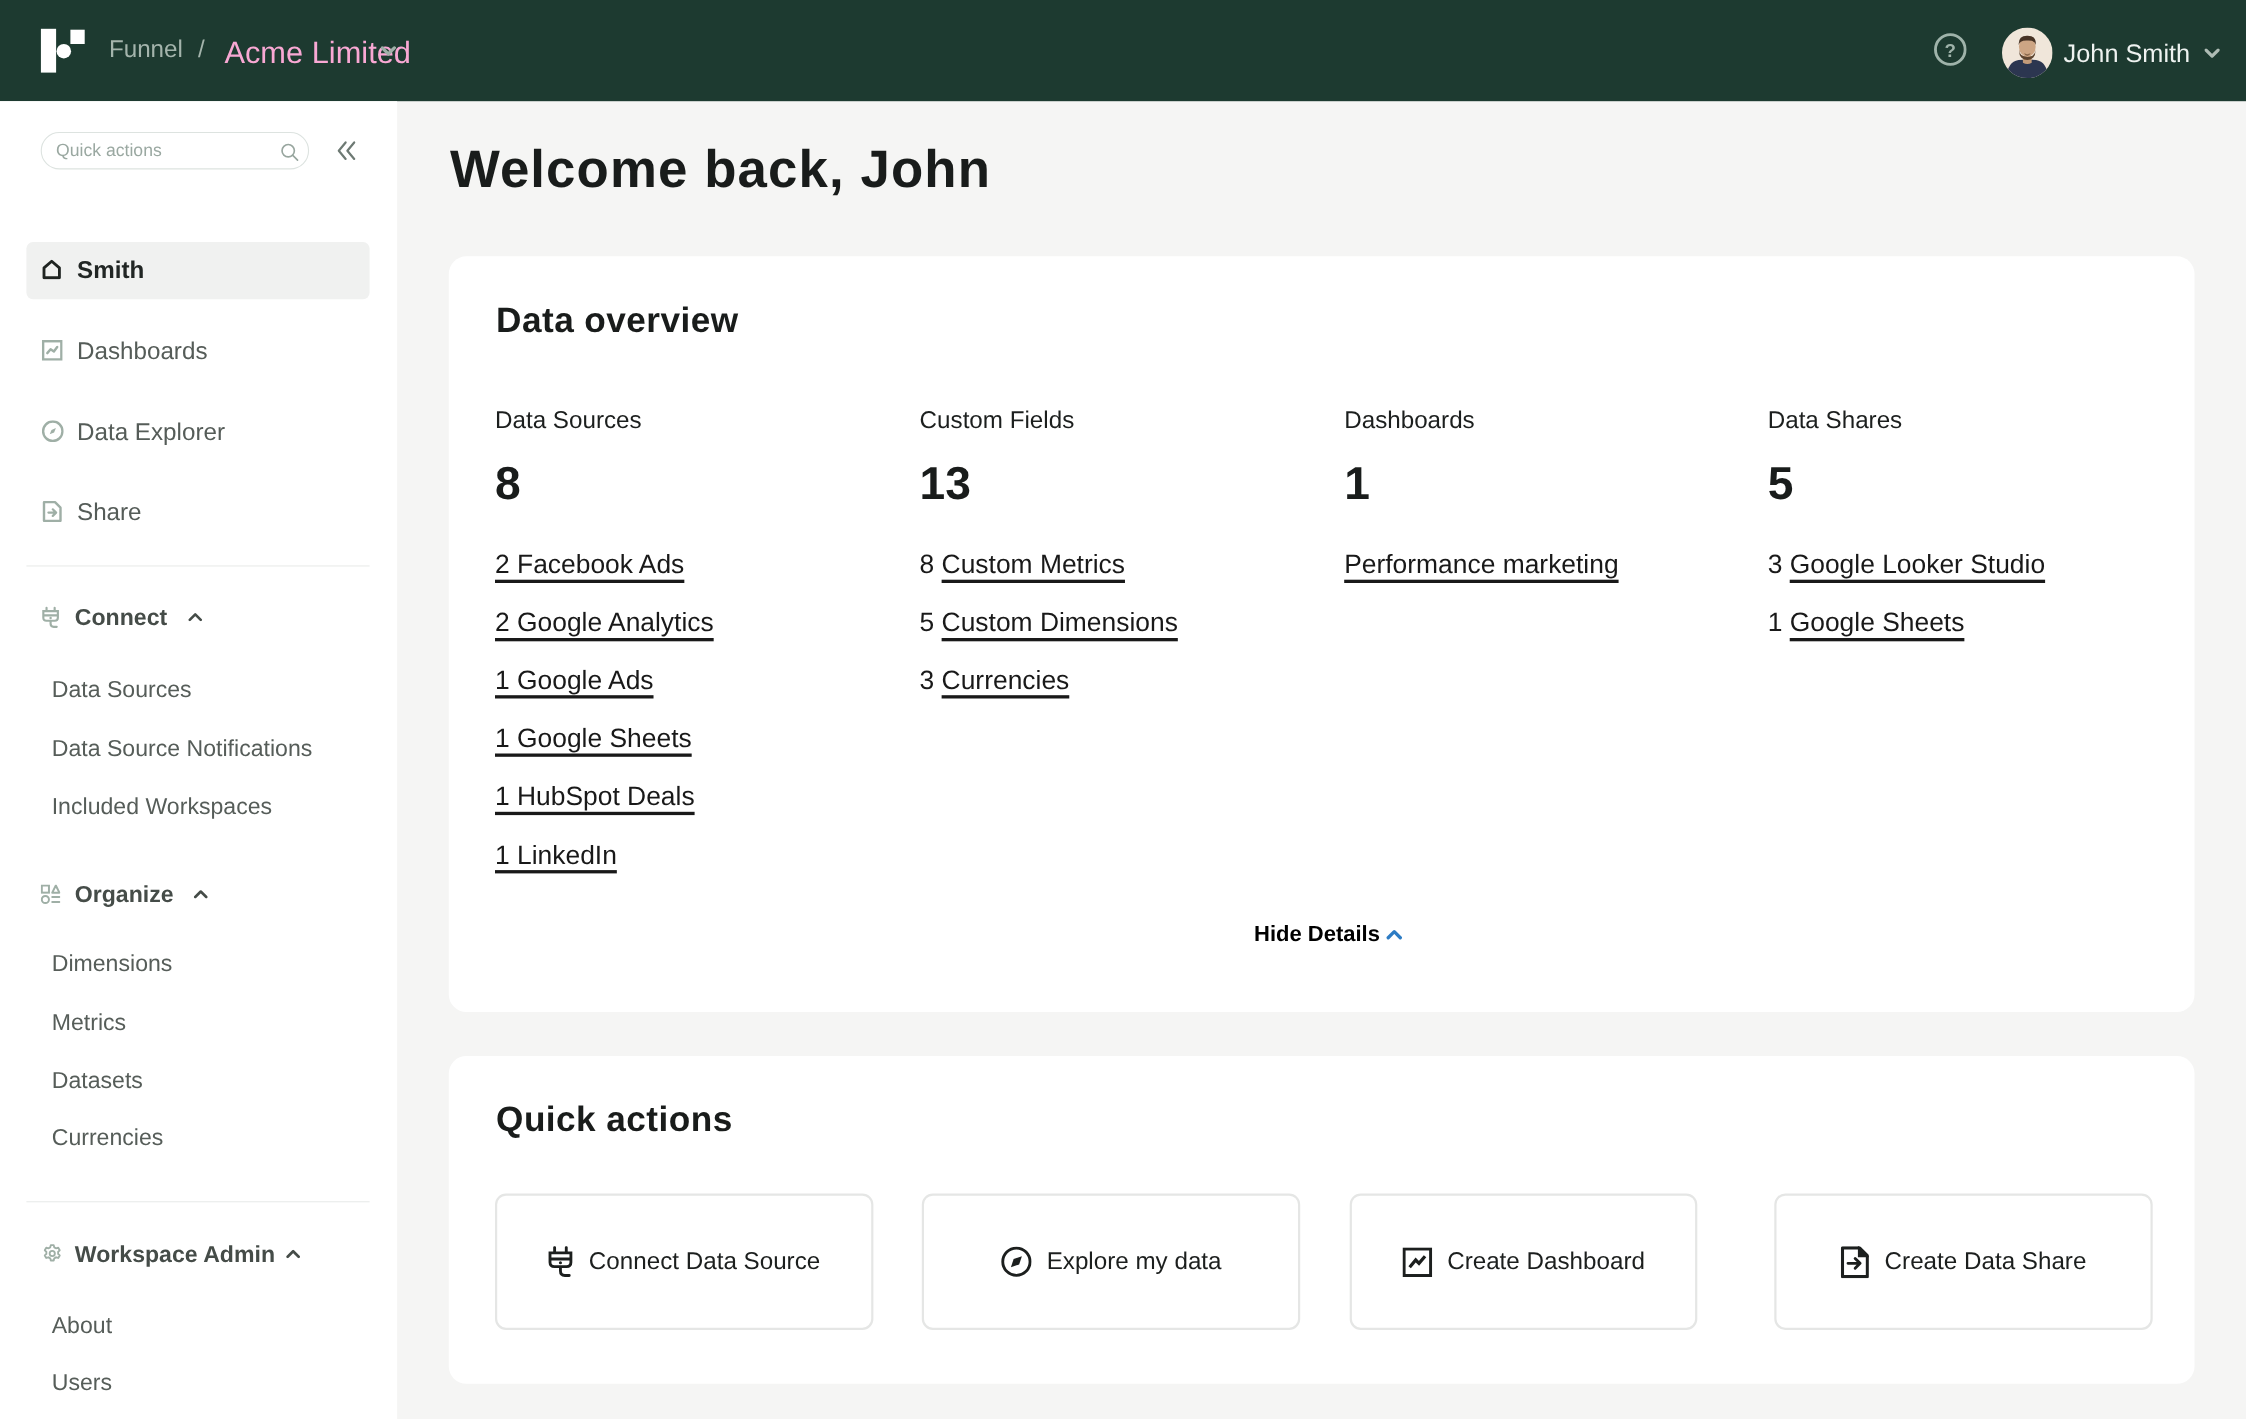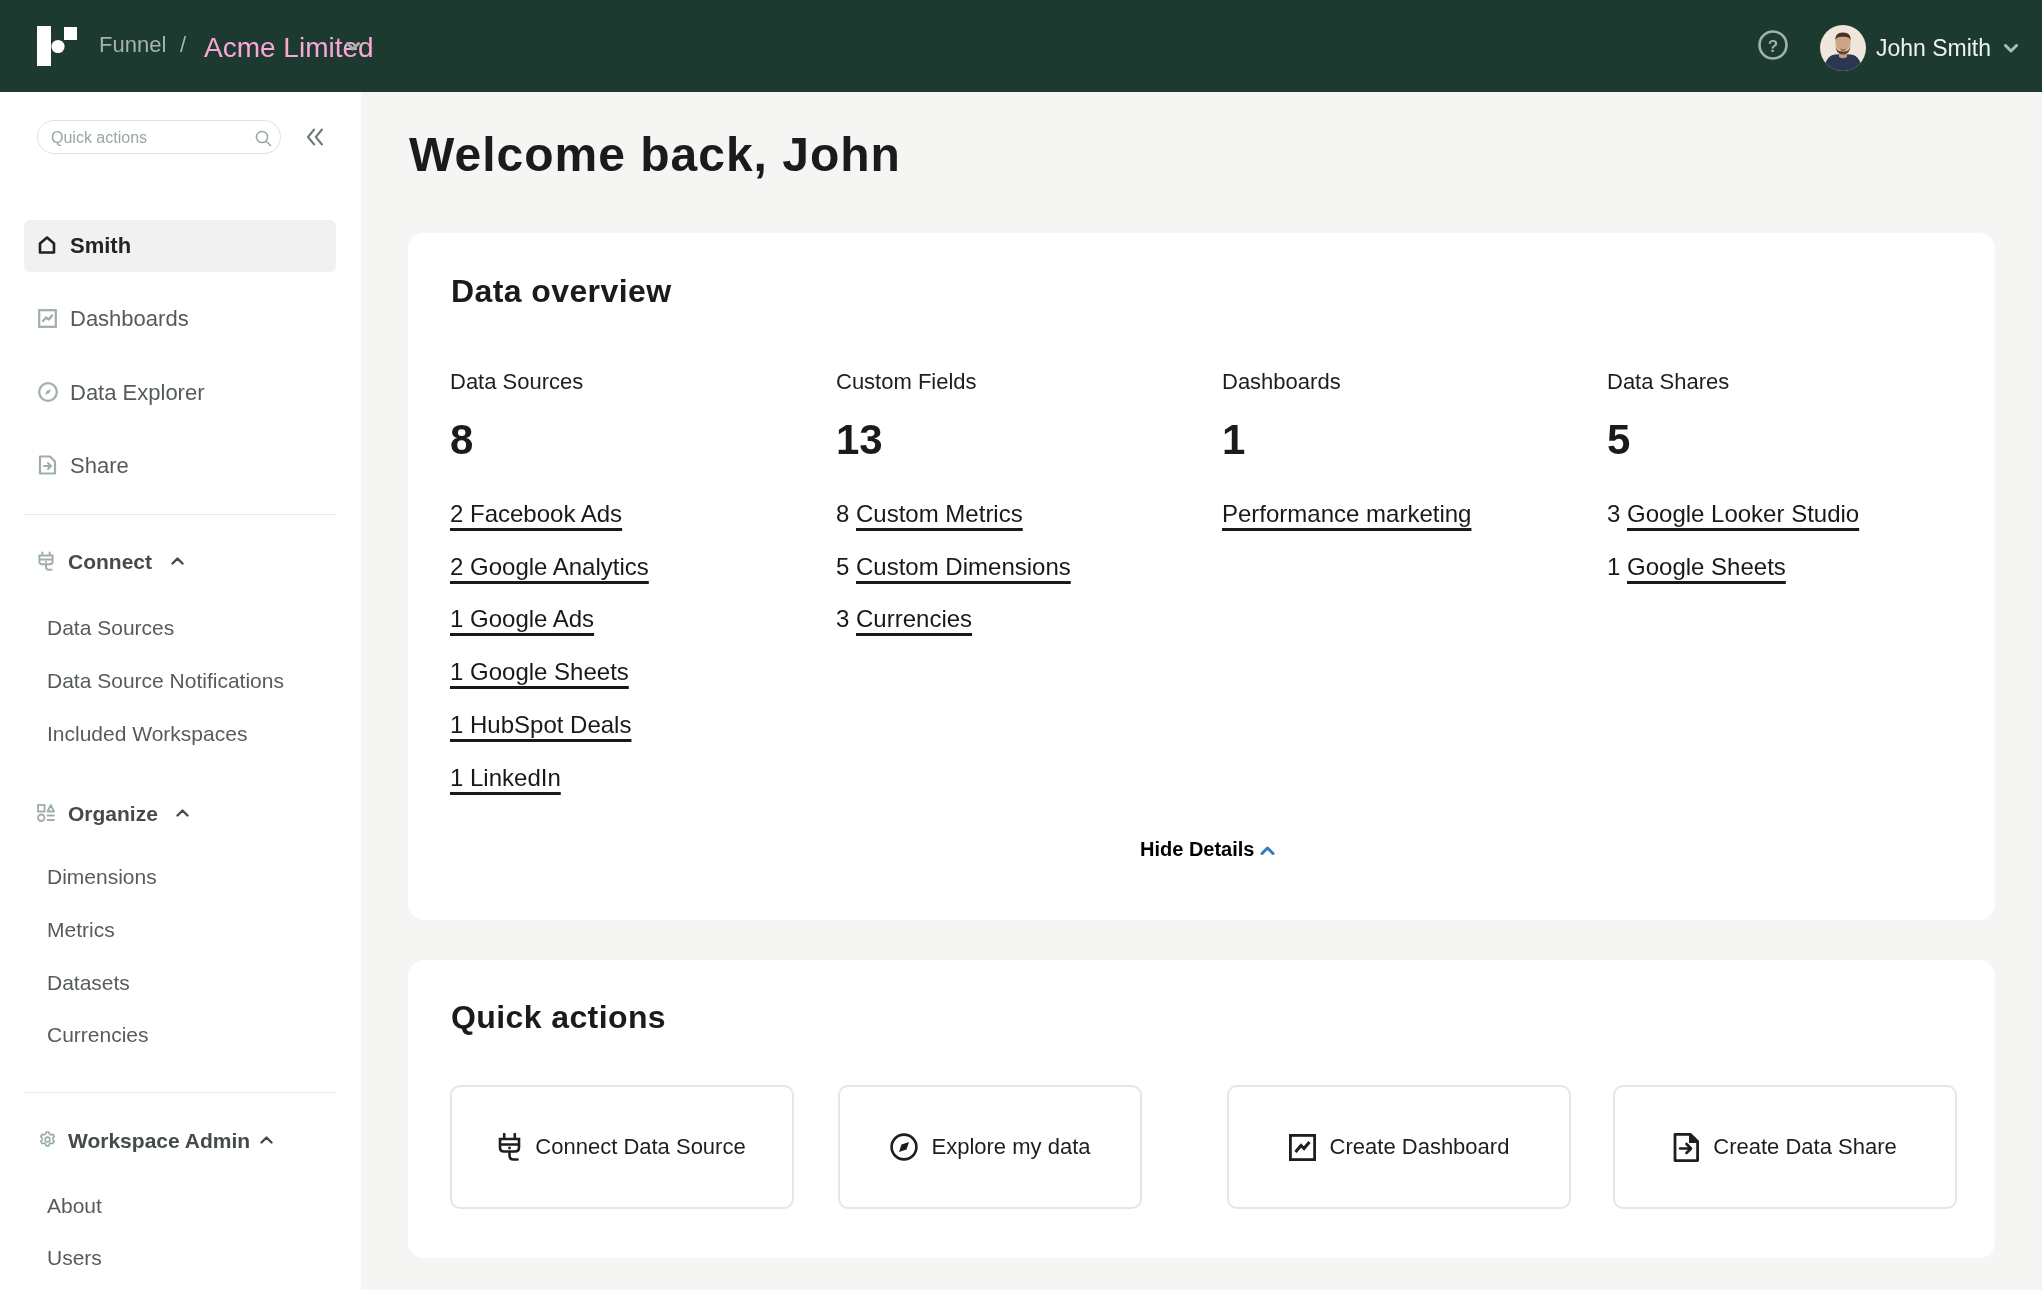--- a/index.html
+++ b/index.html
@@ -198,28 +198,28 @@
   <div class="card card2"></div>
   <div class="cardtitle" style="left:451px; top:1000.9px;">Quick actions</div>
 
   <div class="qbtn" style="left:450px; width:344px;">
     <svg width="23" height="29" viewBox="0 0 23 29">
       <path d="M6.2 1 V6 M16.8 1 V6 M2 6 H21 V14.5 Q21 18.5 17 18.5 H6 Q2 18.5 2 14.5 Z M2 11.5 H21 M11.5 18.5 V22.5 Q11.5 26.5 15.5 26.5 H19.5" fill="none" stroke="#1c1f1e" stroke-width="2.6" stroke-linecap="round"></path>
       <circle cx="11.5" cy="15" r="1.4" fill="#1c1f1e"></circle>
     </svg>
     <span>Connect Data Source</span>
   </div>
-  <div class="qbtn" style="left:838px; width:304px;">
+  <div class="qbtn" style="left:838px; width:344px;">
     <svg width="28" height="28" viewBox="0 0 28 28">
       <circle cx="14" cy="14" r="12.4" fill="none" stroke="#1c1f1e" stroke-width="2.6"></circle>
       <path d="M19 9 L16.5 16.5 L9 19 L11.5 11.5 Z" fill="#1c1f1e"></path>
     </svg>
     <span>Explore my data</span>
   </div>
-  <div class="qbtn" style="left:1227px; width:344px;">
+  <div class="qbtn" style="left:1227px; width:316px;">
     <svg width="27" height="27" viewBox="0 0 27 27">
       <rect x="1.4" y="1.4" width="24.2" height="24.2" fill="none" stroke="#1c1f1e" stroke-width="2.8"></rect>
       <path d="M6.5 18 L12 11.5 L15 14.5 L20.5 8" fill="none" stroke="#1c1f1e" stroke-width="3" stroke-linejoin="miter"></path>
     </svg>
     <span>Create Dashboard</span>
   </div>
   <div class="qbtn" style="left:1613px; width:344px;">
     <svg width="26" height="29" viewBox="0 0 26 29">
       <path d="M2 1.4 H17.5 L24.6 8.5 V27.6 H2 Z" fill="none" stroke="#1c1f1e" stroke-width="2.8" stroke-linejoin="round"></path>
       <path d="M17 1.5 V9 H24.5 Z" fill="#1c1f1e" stroke="#1c1f1e" stroke-width="2"></path>

